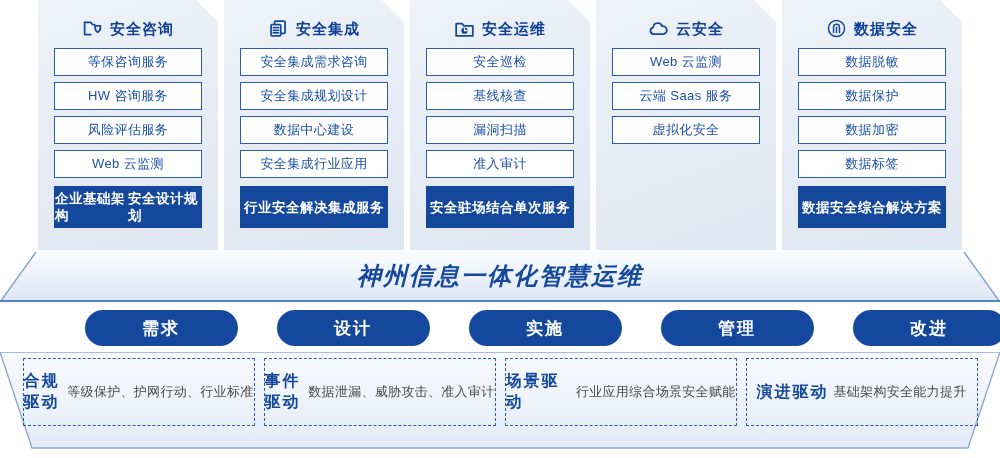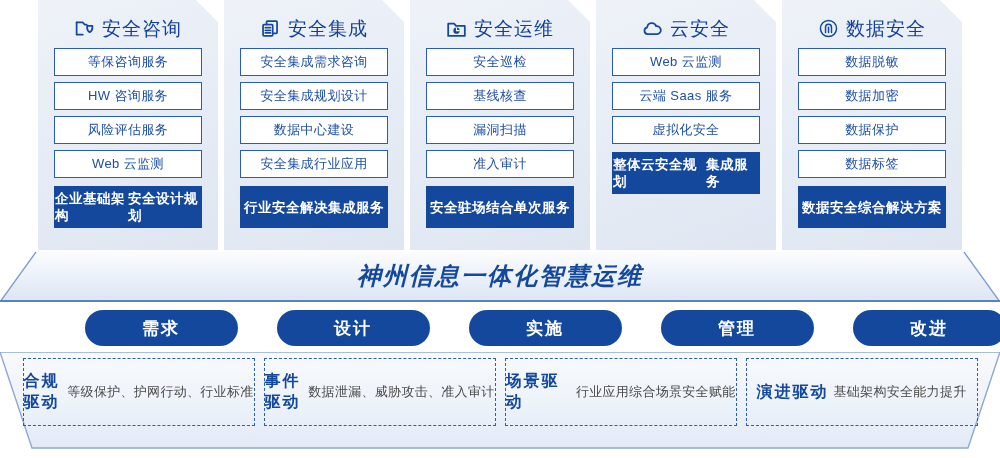--- a/index.html
+++ b/index.html
@@ -25,21 +25,21 @@
     clip-path:polygon(0 0,calc(100% - 22px) 0,100% 22px,100% 100%,0 100%);
     padding-top:8px;
     box-sizing:border-box;
   }
   .col-head{
     height:40px;
     display:flex;align-items:center;justify-content:center;gap:7px;
     color:#11409a;
   }
   .col-title{
-    font-size:19px;font-weight:normal;letter-spacing:1px;color:#11409a;
+    font-size:15px;font-weight:bold;letter-spacing:1px;color:#11409a;
     line-height:1;
   }
   .ico{width:21px;height:21px;display:block;flex:0 0 auto;}
   .items{padding:0 16px;display:flex;flex-direction:column;gap:6px;}
   .item{
     height:26px;line-height:25px;
     background:#ffffff;
     border:1px solid #2a5cb8;
     text-align:center;
     font-size:13px;color:#1c4fa5;
@@ -198,42 +198,38 @@
           <svg viewBox="0 0 24 24" width="21" height="21" fill="none" stroke="#14489c" stroke-width="2">
             <path d="M6.5 18.5A4 4 0 016 10.6a5.2 5.2 0 0110.1-1.3A3.9 3.9 0 0117.6 18.5z" stroke-linejoin="round"></path>
           </svg>
         </span>
         <span class="col-title">云安全</span>
       </div>
       <div class="items">
         <div class="item">Web 云监测</div>
         <div class="item">云端 Saas 服务</div>
         <div class="item">虚拟化安全</div>
-        <div class="item-dark">
-          <span>整体云安全规划</span>
-          <span>集成服务</span>
-        </div>
       </div>
     </div>
 
     <div class="col">
       <div class="col-head">
         <span class="ico">
           <svg viewBox="0 0 24 24" width="21" height="21" fill="none" stroke="#14489c" stroke-width="1.7">
             <circle cx="12" cy="12" r="9.2"></circle>
             <path d="M8.6 16.5V10.6a3.4 3.4 0 016.8 0v5.9" stroke-linecap="round"></path>
             <path d="M12 16.5v-5.9" stroke-linecap="round"></path>
           </svg>
         </span>
         <span class="col-title">数据安全</span>
       </div>
       <div class="items">
         <div class="item">数据脱敏</div>
+        <div class="item">数据保护</div>
         <div class="item">数据加密</div>
-        <div class="item">数据保护</div>
         <div class="item">数据标签</div>
         <div class="item-dark">
           <span>数据安全综合</span>
           <span>解决方案</span>
         </div>
       </div>
     </div>
 
   </div>
 

